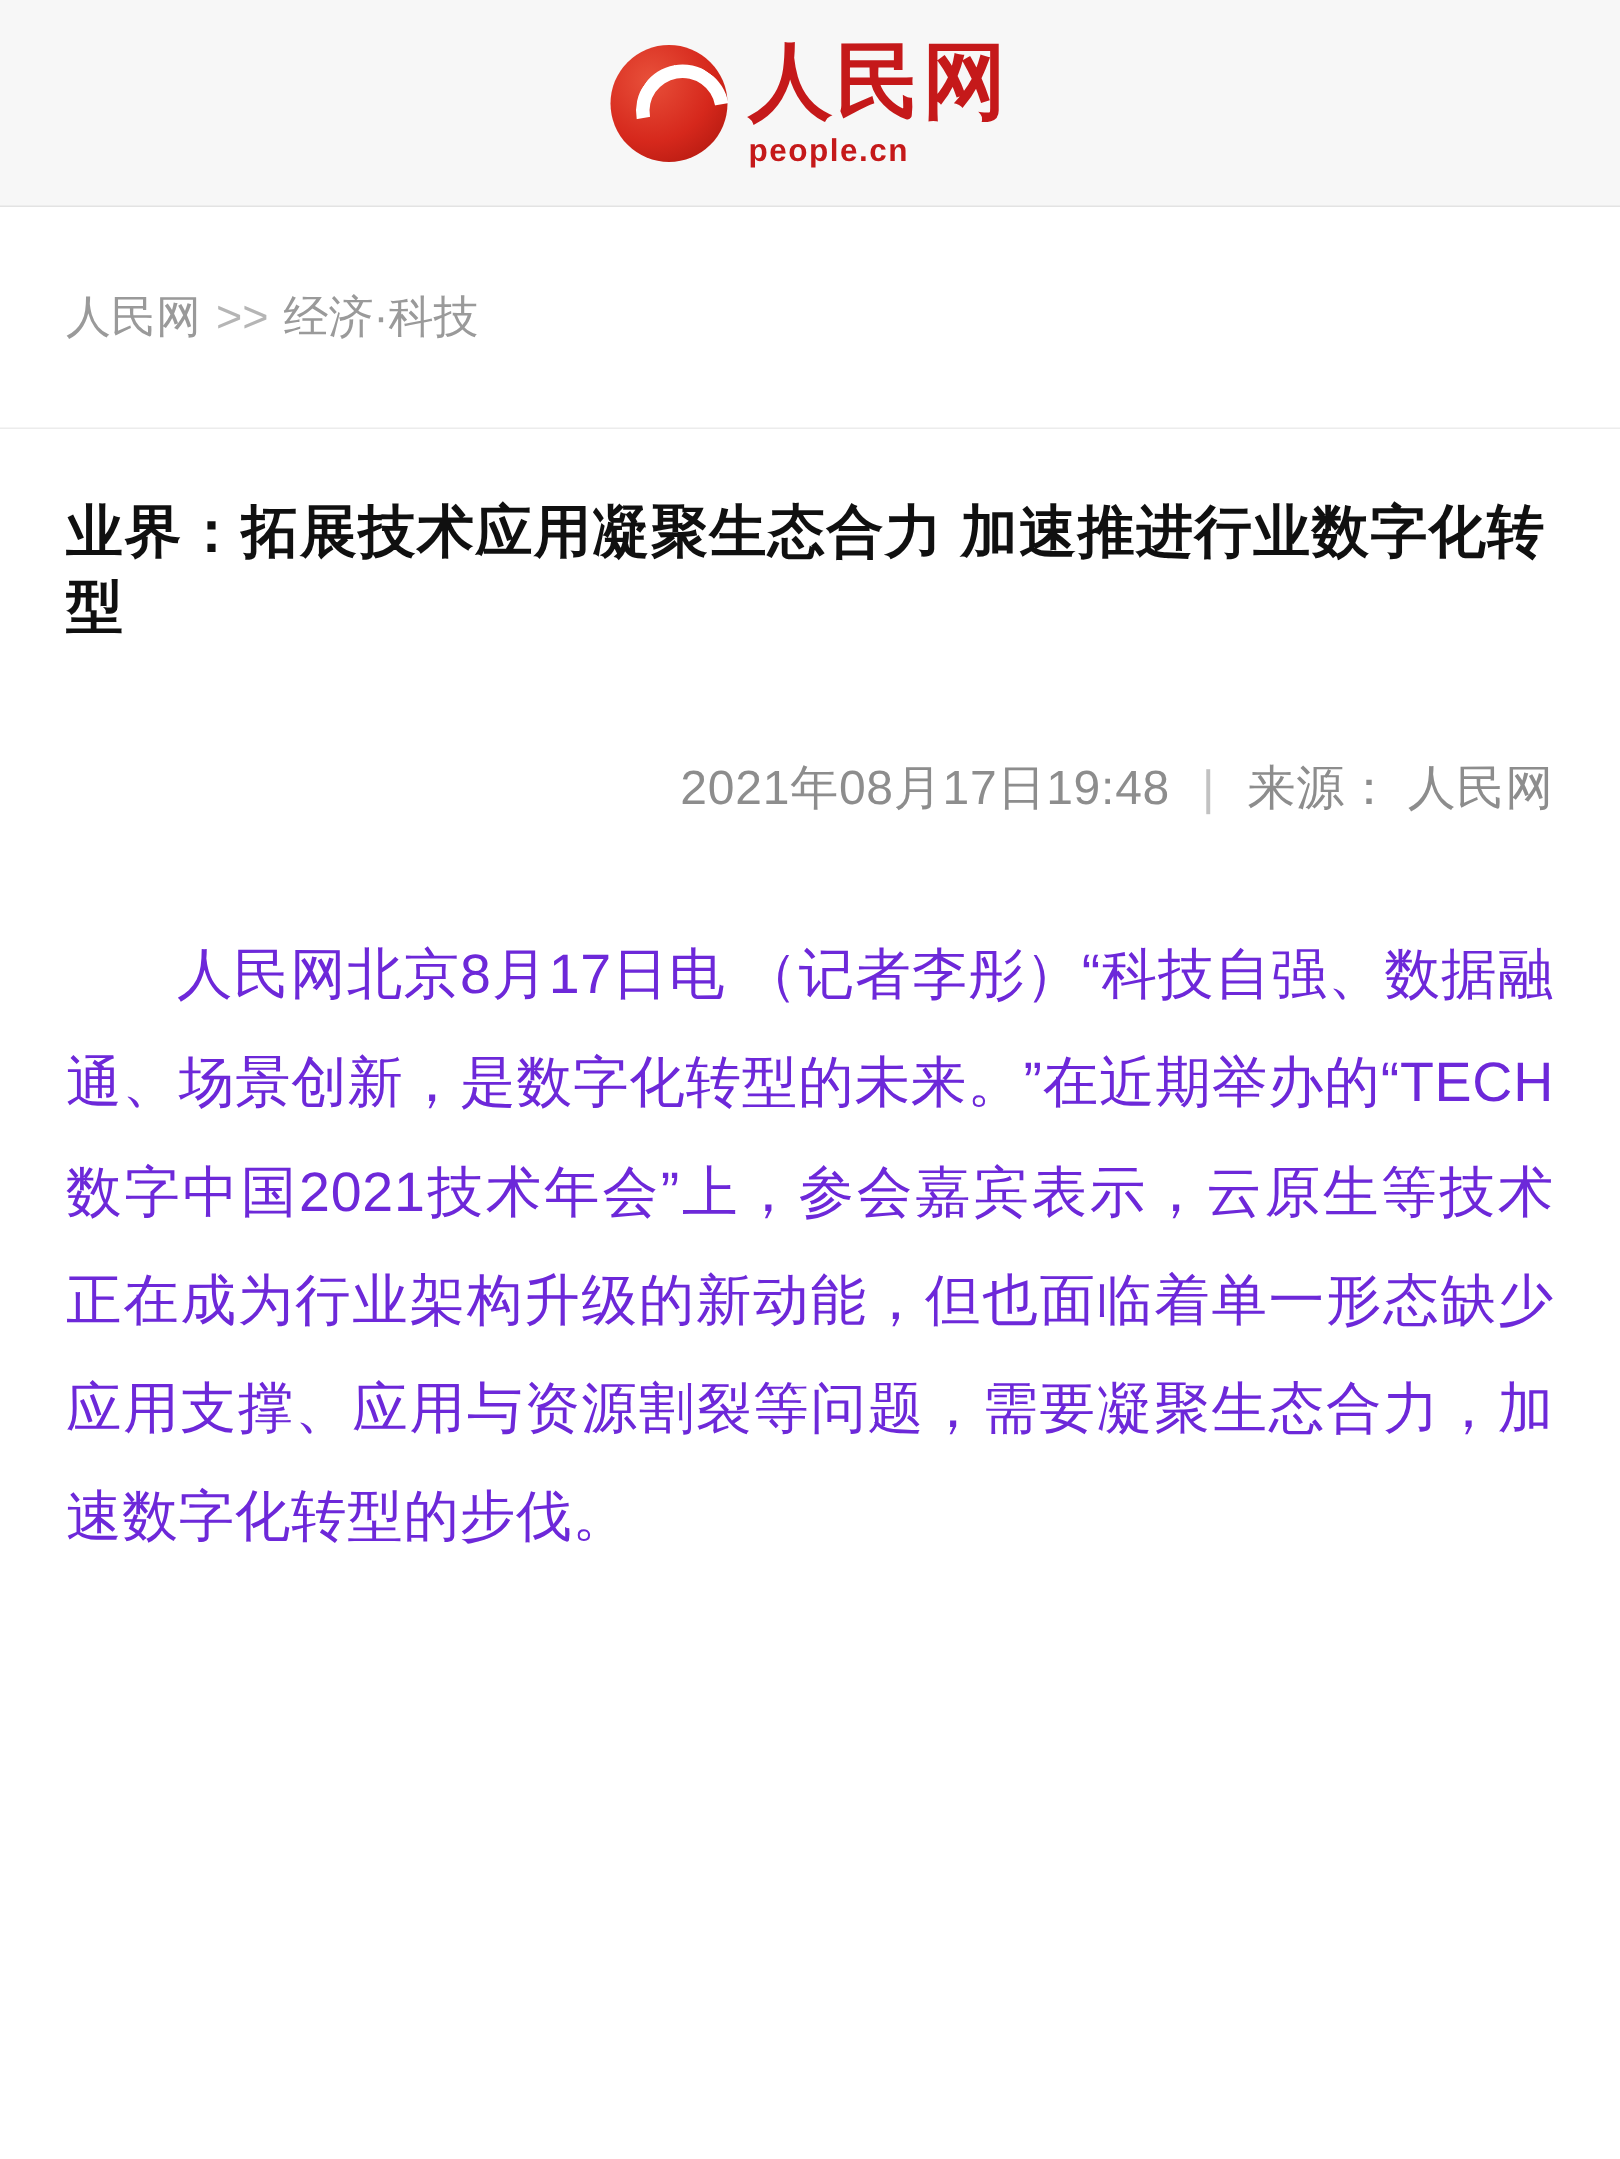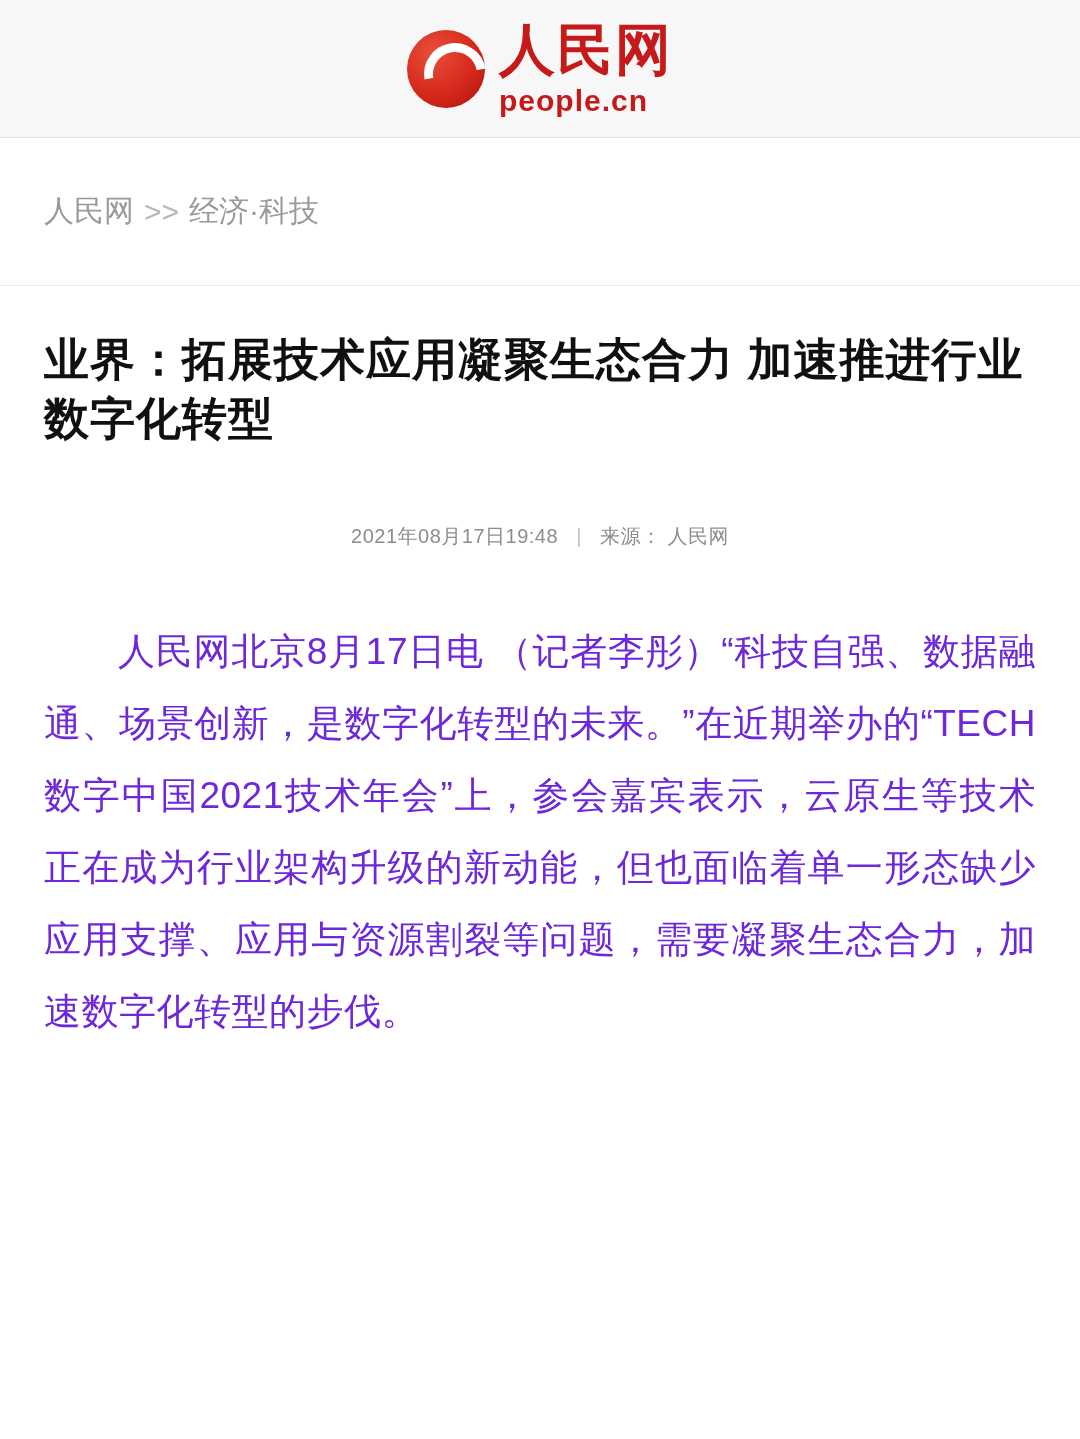--- a/index.html
+++ b/index.html
@@ -58,21 +58,21 @@
     line-height: 1;
   }
   .logo-cn {
     font-size: 56px;
     font-weight: 700;
     color: #c5191a;
     letter-spacing: 2px;
   }
   .logo-en {
     margin-top: 8px;
-    font-size: 30px;
+    font-size: 21px;
     font-weight: 700;
     color: #c5191a;
     letter-spacing: 1px;
     text-align: right;
   }
 
   
   .breadcrumb {
     height: 148px;
     display: flex;
@@ -90,31 +90,31 @@
   }
   .crumb-sep {
     color: #b5b5b5;
   }
 
   
   .article {
     padding: 44px 44px 40px 44px;
   }
   .headline {
-    font-size: 45px;
+    font-size: 38px;
     line-height: 1.32;
     font-weight: 700;
     color: #101010;
     letter-spacing: 1px;
     margin: 0 0 10px 0;
   }
   .meta {
     margin-top: 74px;
-    text-align: center;
-    font-size: 20px;
+    text-align: right;
+    font-size: 32px;
     color: #8d8d8d;
     letter-spacing: 0.5px;
   }
   .meta .divider {
     margin: 0 12px;
     color: #c2c2c2;
   }
   .body-text {
     margin-top: 66px;
     font-size: 37px;

